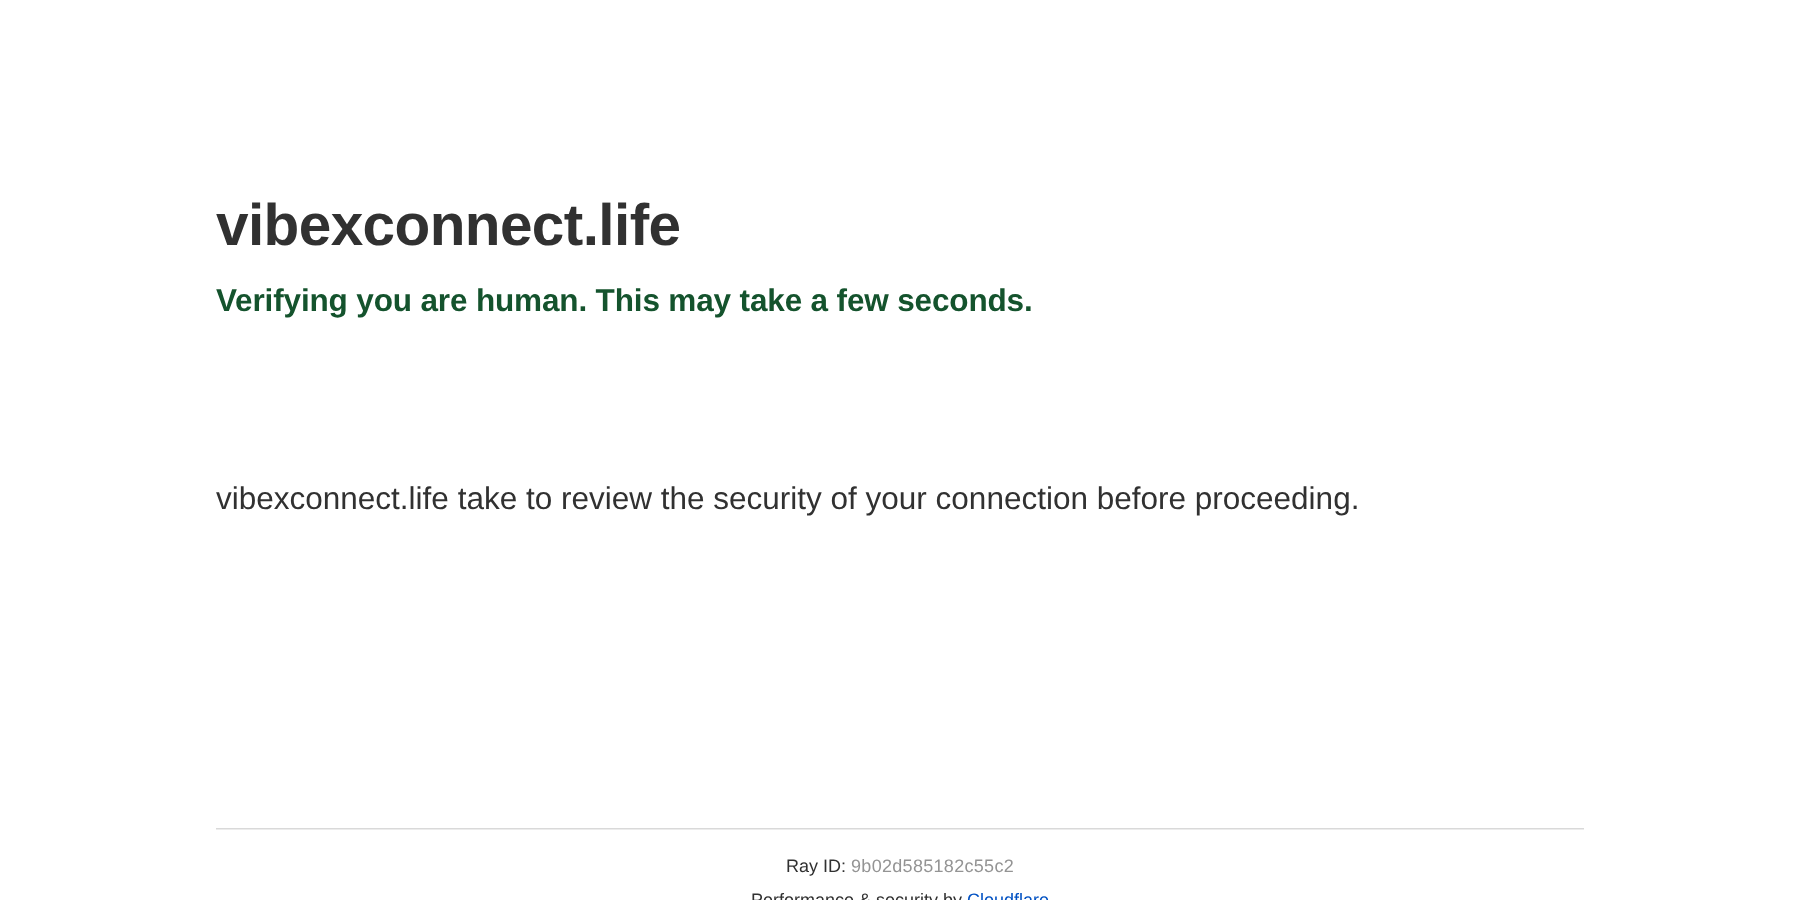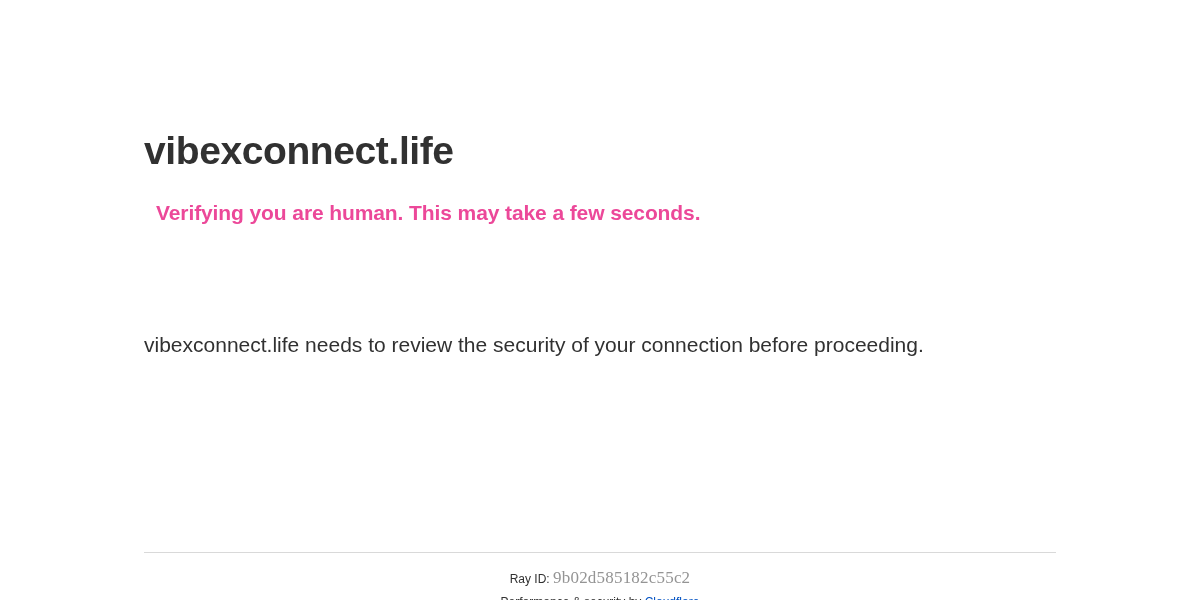--- a/index.html
+++ b/index.html
@@ -40,27 +40,27 @@
     margin: 0;
     font-size: 39px;
     line-height: 46px;
     font-weight: 700;
     letter-spacing: -0.4px;
     color: #313131;
     white-space: nowrap;
   }
 
   .subtitle {
-    margin: 12px;
+    margin: 0;
     padding-top: 13px;
     font-size: 21px;
     line-height: 28px;
     font-weight: 700;
     letter-spacing: -0.1px;
-    color: #ec4899;
+    color: #14532d;
     white-space: nowrap;
   }
 
   .challenge-area {
     height: 68px;
     margin-top: 26px;
   }
 
   .challenge-spacer {
     width: 300px;
@@ -101,22 +101,22 @@
     color: #313131;
   }
 
   .ray-label {
     font-weight: 400;
     font-size: 12px;
     color: #313131;
   }
 
   .ray-value {
-    font-family: Liberation Serif, serif;
-    font-size: 17px;
+    font-family: Liberation Sans, sans-serif;
+    font-size: 12px;
     color: #949494;
     letter-spacing: 0.2px;
   }
 
   .footer-attrib {
     text-align: center;
     padding-top: 8px;
     font-size: 12px;
     line-height: 15px;
     color: #313131;
@@ -136,21 +136,21 @@
 
     <div class="hdr-block">
       <h1 class="site-title">vibexconnect.life</h1>
       <h2 class="subtitle">Verifying you are human. This may take a few seconds.</h2>
     </div>
 
     <div class="challenge-area">
       <div class="challenge-spacer"></div>
     </div>
 
-    <p class="body-copy">vibexconnect.life needs to review the security of your connection before proceeding.</p>
+    <p class="body-copy">vibexconnect.life take to review the security of your connection before proceeding.</p>
 
   </div>
 
   <div class="footer">
 
     <hr class="footer-divider">
 
     <div class="footer-text">
       <span class="ray-label">Ray ID:</span><span>&nbsp;</span><span class="ray-value">9b02d585182c55c2</span>
     </div>

